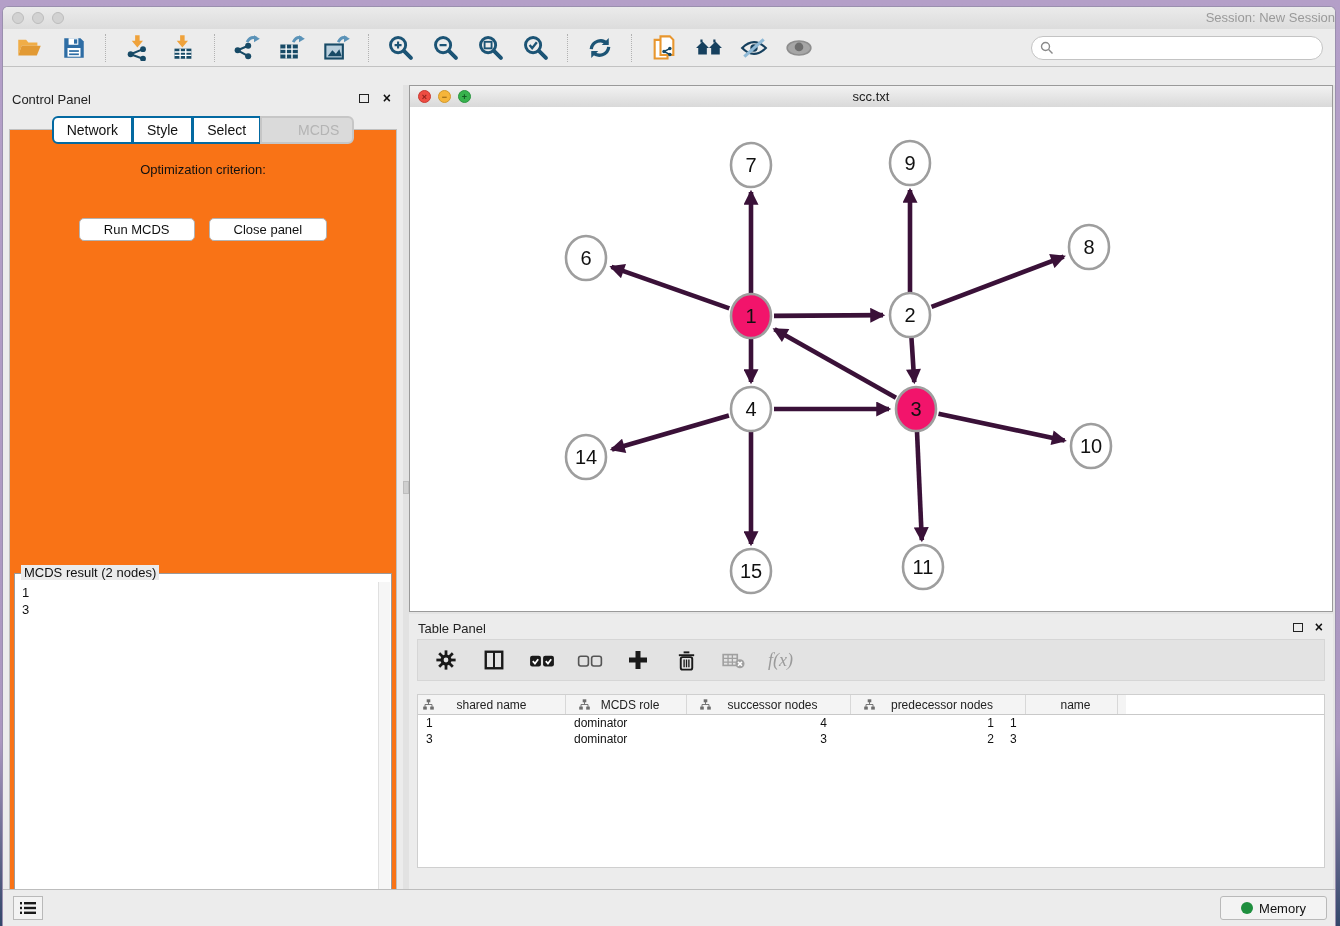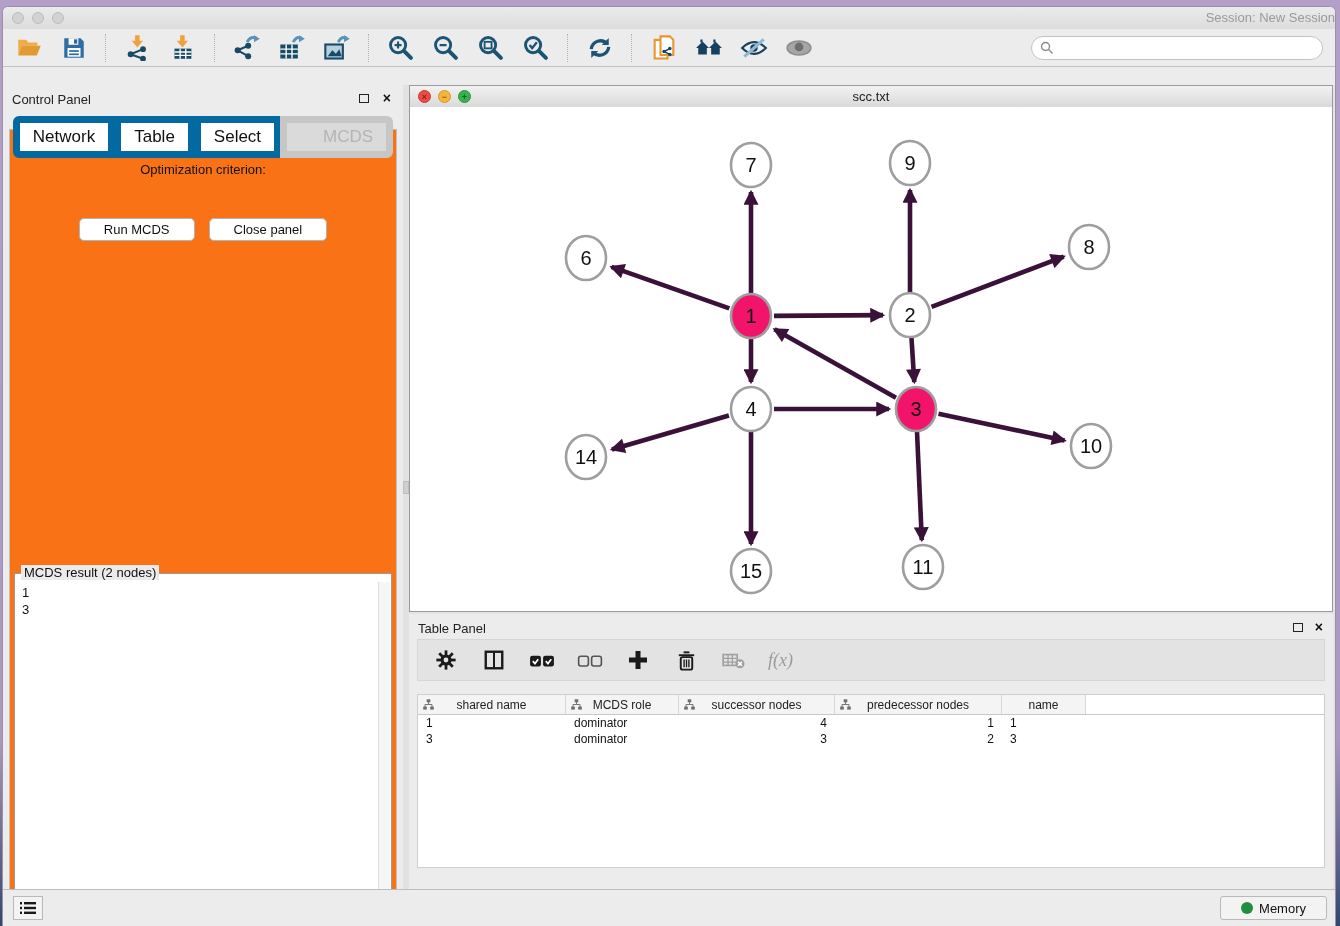--- a/index.html
+++ b/index.html
@@ -25,21 +25,21 @@
   
   .main{position:absolute;left:0;top:60px;right:0;height:824px;background:#e4e4e4;margin-top:18px;}
   
   .cpanel{position:absolute;left:0;top:0;width:400px;height:824px;background:#ececec;}
   .phead{position:relative;height:26px;font-size:13px;color:#222;}
   .phead .ptitle{position:absolute;left:9px;top:7px;}
   .float-btn{position:absolute;top:9px;width:10px;height:9px;border:1.6px solid #222;box-sizing:border-box;}
   .close-btn{position:absolute;top:4px;font-size:14px;font-weight:bold;color:#111;line-height:18px;}
   .cpanel .float-btn{right:34px;} .cpanel .close-btn{right:12px;}
   .ctabs{position:absolute;left:0;right:0;top:31px;display:flex;justify-content:center;z-index:2;}
-  .ptab{border:7px solid #0369a1;background:#fff;color:#111;font-size:17px;padding:4px 13px;margin-left:-1px;}
+  .ptab{border:2px solid #0369a1;background:#fff;color:#111;font-size:14px;padding:4px 13px;margin-left:-1px;}
   .ptab:first-child{border-radius:6px 0 0 6px;margin-left:0;}
   .ptab:last-child{border-radius:0 6px 6px 0;padding-left:36px;}
   .ptab.disabled{background:#dadada;color:#b4b4b4;border-color:#c6c6c6;}
   .ccontent{position:absolute;left:6px;right:6px;top:44px;bottom:6px;border:1px solid #c0c0c0;background:#f97316;}
   .opt-label{position:absolute;left:0;right:0;top:32px;text-align:center;font-size:13px;color:#111;}
   .dropdown{position:absolute;left:38px;right:38px;top:54px;height:24px;background:#fff;border:1px solid #b3b3b3;
     border-radius:4px;display:flex;align-items:center;font-size:13px;padding:0 8px;box-sizing:border-box;}
   .dropdown .dval{flex:1;}
   .stepper{display:flex;flex-direction:column;gap:2px;align-items:center;}
   .stepper i{width:0;height:0;border-left:4px solid transparent;border-right:4px solid transparent;}
@@ -67,21 +67,21 @@
   .netcanvas{position:absolute;left:0;right:0;top:21px;bottom:0;background:#fff;}
   .netcanvas svg{position:absolute;left:0;top:0;}
   .net-grip{position:absolute;left:456px;top:584px;width:9px;height:7px;background:#dcdcdc;border:1px solid #c6c6c6;box-sizing:border-box;}
   
   .tpanel{position:absolute;left:406px;top:529px;right:2px;height:293px;background:#ececec;}
   .tpanel .float-btn{right:30px;} .tpanel .close-btn{right:10px;}
   .ttools{position:absolute;left:8px;right:8px;top:25px;height:42px;background:#e3e3e3;border:1px solid #d6d6d6;
     display:flex;align-items:center;gap:20px;padding:0 14px;box-sizing:border-box;}
   .fx{font-family:"Liberation Serif",serif;font-style:italic;font-size:18px;color:#9b9b9b;}
   .tablewrap{position:absolute;left:8px;right:8px;top:80px;height:174px;background:#fff;border:1px solid #cfcfcf;box-sizing:border-box;}
-  .thead{display:flex;height:19px;border-bottom:1px solid #c9c9c9;background:#f4f4f4;}
+  .thead{display:flex;height:19px;border-bottom:1px solid #c9c9c9;background:#f4f4f4;gap:8px;}
   .th{position:relative;border-right:1px solid #d8d8d8;display:flex;align-items:center;justify-content:center;
     font-size:12px;color:#222;box-sizing:border-box;}
   .th svg{position:absolute;left:5px;top:4px;}
   .th-fill{flex:1;background:#fff;border-right:none;}
   .tr{display:flex;height:16px;}
   .td{font-size:12px;color:#111;padding:1px 8px 0;box-sizing:border-box;white-space:nowrap;overflow:hidden;}
   .ttabs{position:absolute;left:0;right:0;top:264px;display:flex;justify-content:center;}
   .ttabs .ptab{padding:4px 13px;}
   
   .statusbar{position:absolute;left:0;right:0;bottom:0;height:36px;background:#ececec;border-top:1px solid #bdbdbd;}
@@ -248,21 +248,21 @@
   <div class="main">
 
     <div class="cpanel">
       <div class="phead">
         <span class="ptitle">Control Panel</span>
         <span class="float-btn"></span>
         <span class="close-btn">×</span>
       </div>
       <div class="ctabs">
         <span class="ptab">Network</span>
-        <span class="ptab">Table</span>
+        <span class="ptab">Style</span>
         <span class="ptab">Select</span>
         <span class="ptab disabled">MCDS</span>
       </div>
       <div class="ccontent">
         <div class="opt-label">Optimization criterion:</div>
         <div class="btnrow">
           <button class="btn">Run MCDS</button>
           <button class="btn">Close panel</button>
         </div>
         <div class="fieldset">

